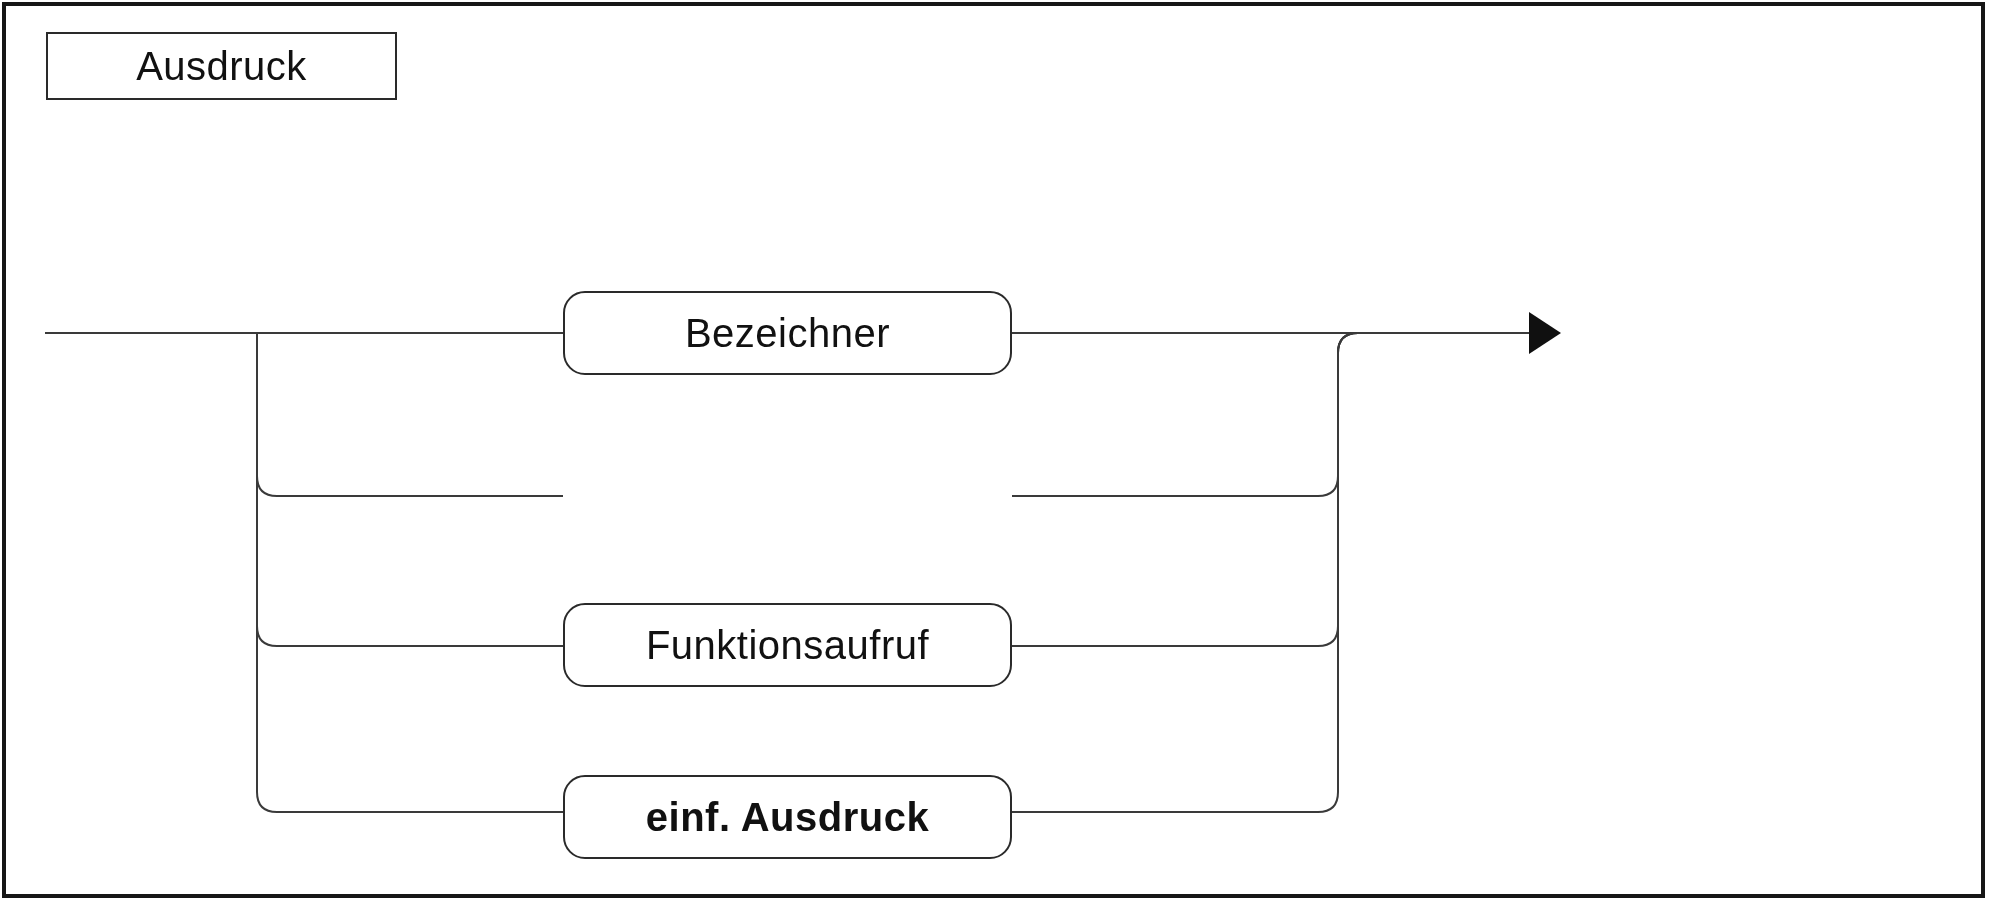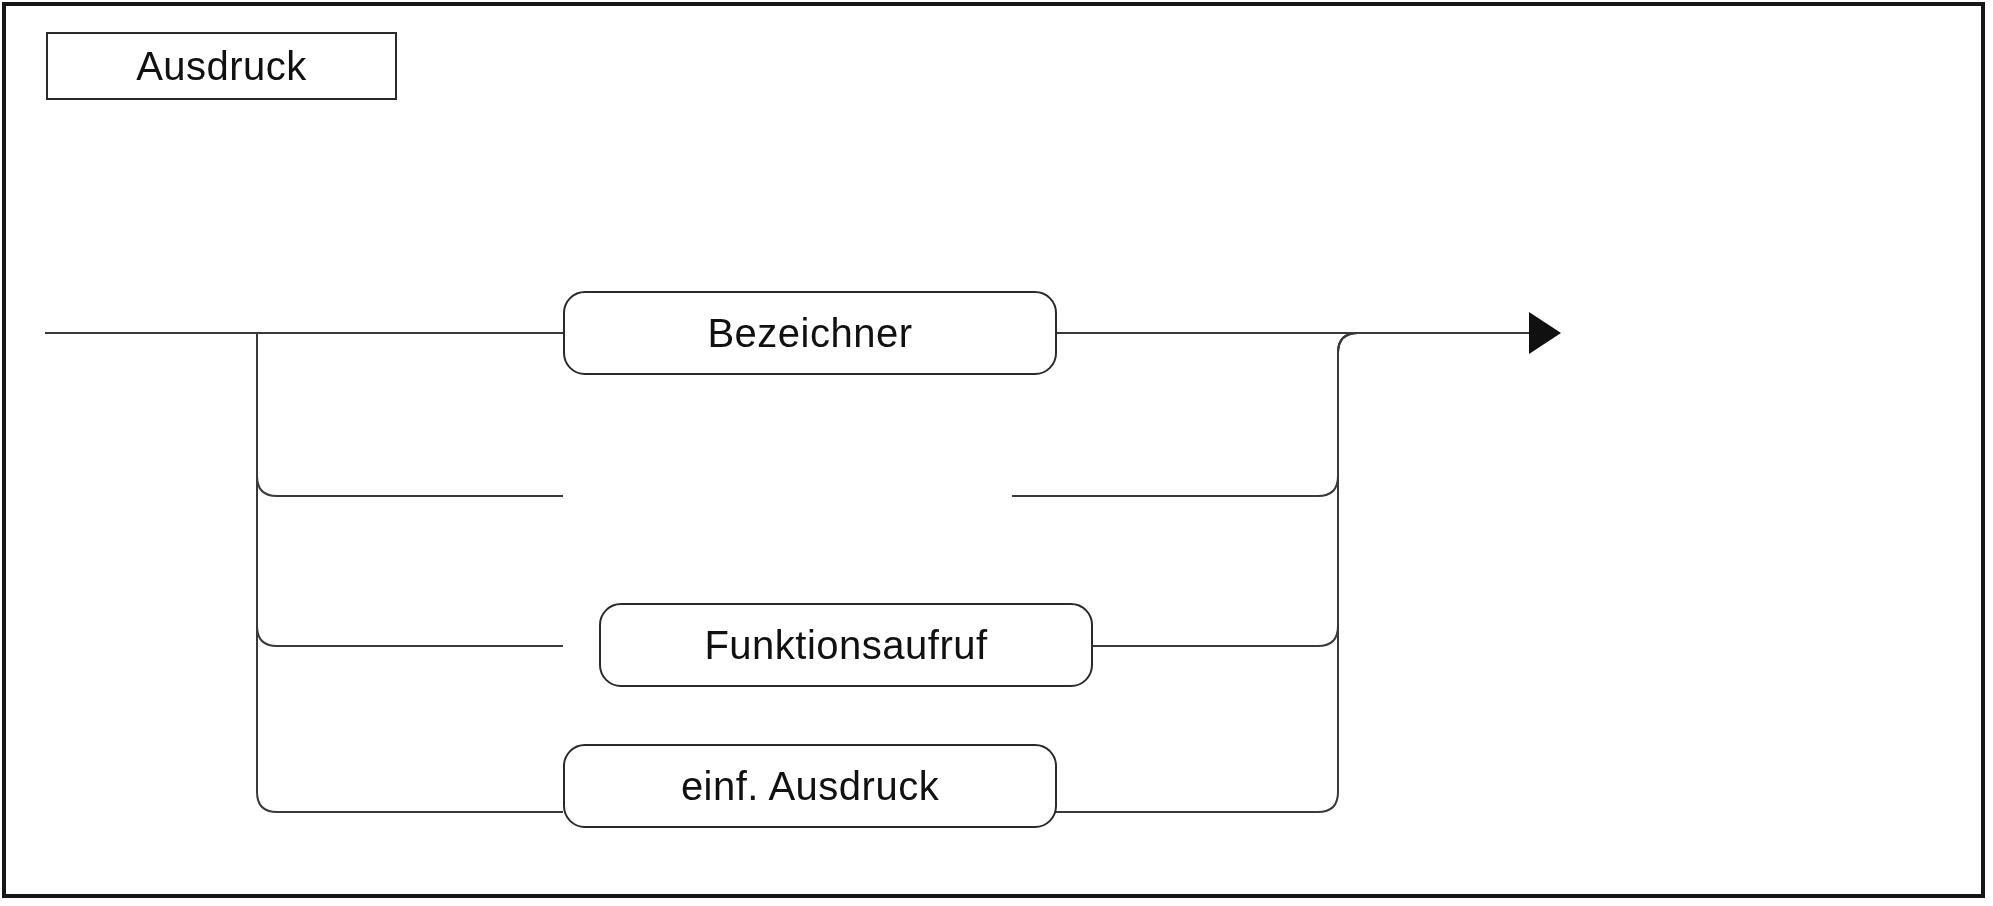--- a/index.html
+++ b/index.html
@@ -44,37 +44,37 @@
   .wires {
     position: absolute;
     left: 0;
     top: 0;
     width: 1993px;
     height: 906px;
   }
   .node {
     position: absolute;
     left: 563px;
-    width: 494px;
+    width: 449px;
     height: 84px;
     border: 2px solid #2a2a2a;
     border-radius: 22px;
     box-sizing: border-box;
     background: #ffffff;
     display: flex;
     align-items: center;
     justify-content: center;
     font-size: 40px;
     color: #111111;
     letter-spacing: 0.5px;
   }
   .node-1 { top: 291px; }
   .node-2 { top: 447px; }
-  .node-3 { top: 603px; margin-left: 36px; }
-  .node-4 { top: 744px; }
+  .node-3 { top: 603px; }
+  .node-4 { top: 775px; font-weight: bold; }
 </style>
 </head>
 <body>
 
 <div class="canvas">
 
   <div class="outer-frame"></div>
 
   <svg class="wires" viewBox="0 0 1993 906" xmlns="http://www.w3.org/2000/svg">
     <g fill="none" stroke="#3a3a3a" stroke-width="2">

